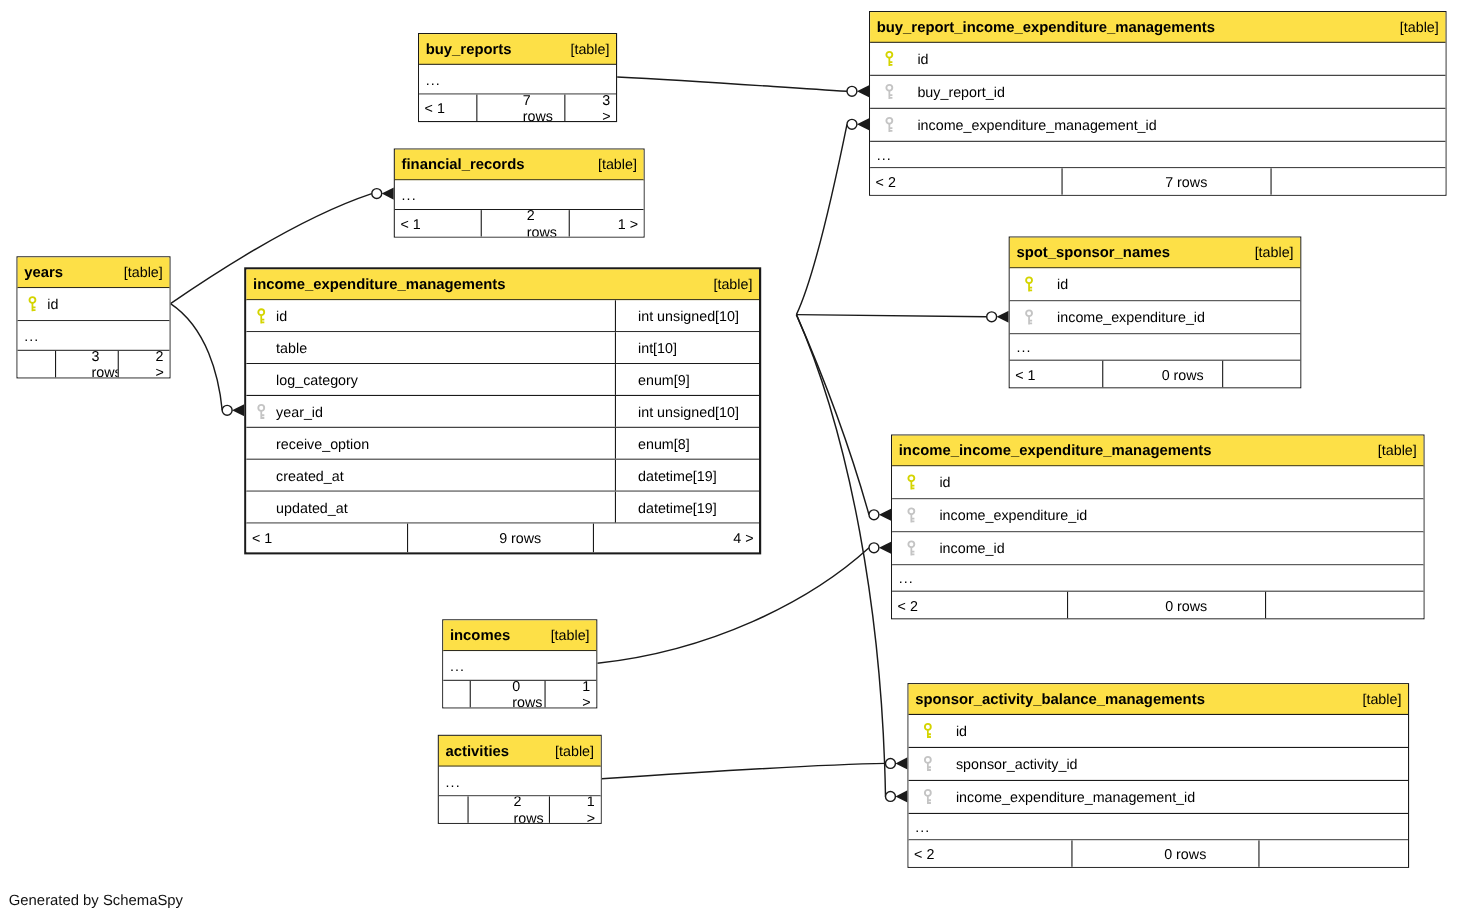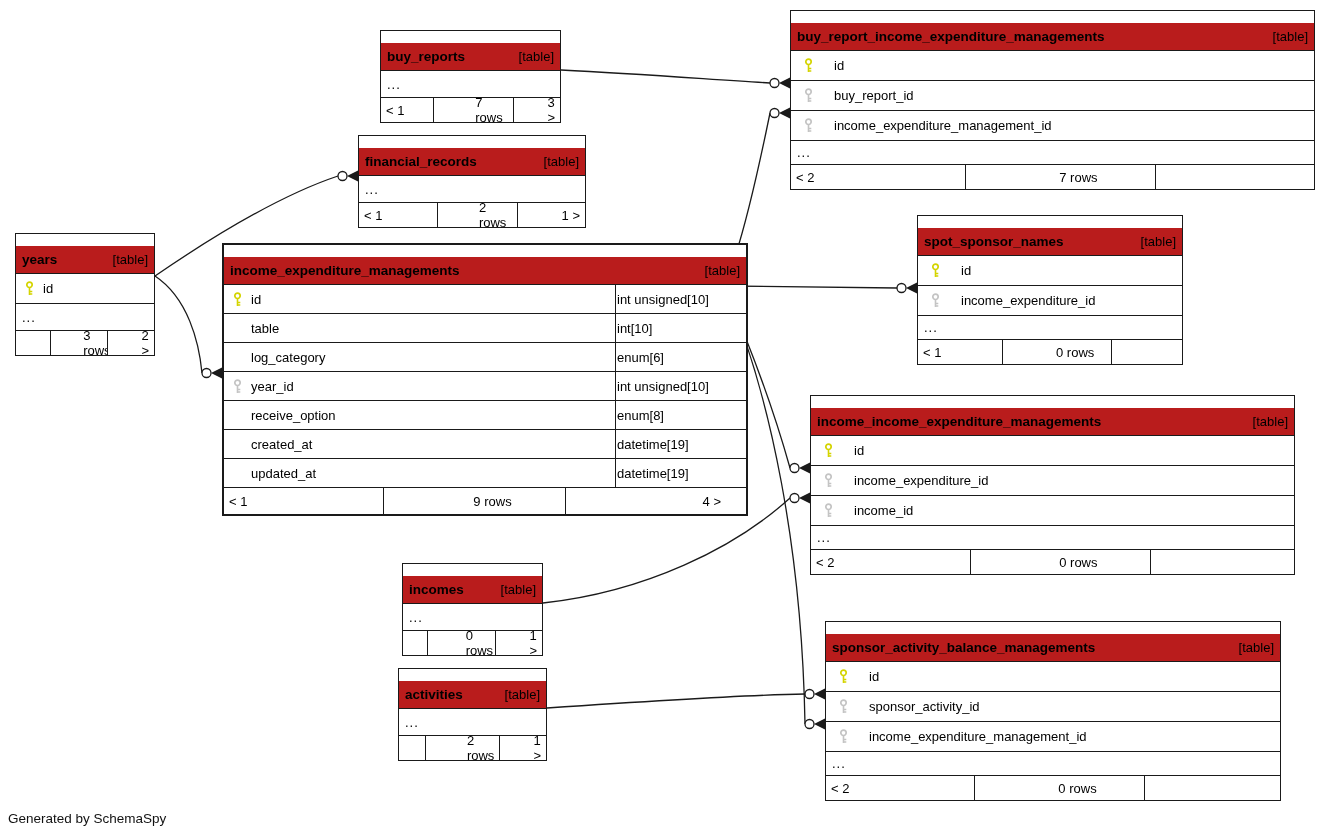--- a/index.html
+++ b/index.html
@@ -2,41 +2,41 @@
 <html><head>
 <meta charset="utf-8">
 <style>
   html,body{margin:0;padding:0;background:#ffffff;}
   body{font-family:"Liberation Sans", sans-serif;}
   #canvas{position:relative;width:1328px;height:840px;background:#ffffff;overflow:hidden;}
   #rels{position:absolute;left:0;top:0;width:1328px;height:840px;}
   .tbl{position:absolute;box-sizing:border-box;border:1.5px solid #1a1a1a;background:#fff;font-size:13px;color:#000;}
   .tbl-main{border-width:2.5px;}
   .thead{box-sizing:border-box;height:28px;display:flex;align-items:center;justify-content:space-between;
-         background:#b91c1c;border-bottom:1px solid #1a1a1a;padding:0 6px;cursor:pointer;margin-top:12px;}
+         background:#fde047;border-bottom:1px solid #1a1a1a;padding:0 6px;cursor:pointer;}
   .tname{font-weight:bold;font-size:13.5px;white-space:nowrap;}
   .tlabel{font-size:13px;margin-left:12px;white-space:nowrap;}
   .row{box-sizing:border-box;display:flex;align-items:center;border-bottom:1px solid #1a1a1a;background:#fff;}
   .col{height:30px;}
   .tbl-main .col{height:29px;}
   .ell{height:24px;padding-left:6px;letter-spacing:1px;}
   .ell-lg{height:27px;}
   .tfoot{box-sizing:border-box;height:24px;display:flex;background:#fff;}
   .tfoot-lg{height:26px;}
   .fc{box-sizing:border-box;display:flex;align-items:center;padding:0 5px;overflow:hidden;}
   .fc + .fc{border-left:1px solid #1a1a1a;padding-left:41px;}
   .fc.c{justify-content:center;}
   .fc.r{justify-content:flex-end;}
   .keyicon{flex:0 0 11px;margin-left:8px;display:flex;align-items:center;}
   .keyspace{flex:0 0 11px;margin-left:8px;}
   .wide .keyicon,.wide .keyspace{margin-left:12px;}
   .cname{margin-left:8px;white-space:nowrap;}
   .wide .cname{margin-left:20px;}
   .ctype{margin-left:auto;height:100%;border-left:1px solid #1a1a1a;flex:0 0 131px;display:flex;
-         align-items:center;padding-left:1px;box-sizing:border-box;white-space:nowrap;}
+         align-items:center;padding-left:20px;box-sizing:border-box;white-space:nowrap;}
   .gen{position:absolute;left:8px;top:811px;font-size:13.5px;color:#111;}
 </style>
 </head>
 <body>
 
 <div id="canvas">
 
   <svg id="rels" viewBox="0 0 1328 840" fill="none" stroke="#1a1a1a" stroke-width="1.3">
 
     <path d="M561,70 C640,74 705,79 770,83"></path>
@@ -189,21 +189,21 @@
         </div>
       <div class="fc c" style="width:74px;margin-left:17px;">
           <span>3 rows</span>
         </div>
       <div class="fc r" style="width:38px;">
           <span>2 &gt;</span>
         </div>
     </div>
   </div>
 
-  <div class="tbl tbl-main" style="left:222px;top:243px;width:526px;">
+  <div class="tbl tbl-main" style="left:222px;top:243px;width:470px;">
     <div class="thead">
       <span class="tname">income_expenditure_managements</span>
       <span class="tlabel">[table]</span>
     </div>
     <div class="row col">
       <span class="keyicon">
         <svg width="11" height="15" viewBox="0 0 11 15">
             <circle cx="5.5" cy="3.8" r="2.7" fill="none" stroke="#d4d400" stroke-width="1.7"></circle>
             <path d="M5.5,6.5 V14 M5.5,10.5 h2.8 M5.5,13 h2.8" stroke="#d4d400" stroke-width="1.6" fill="none"></path>
           </svg>
@@ -212,21 +212,21 @@
       <span class="ctype">int unsigned[10]</span>
     </div>
     <div class="row col">
       <span class="keyspace"></span>
       <span class="cname">table</span>
       <span class="ctype">int[10]</span>
     </div>
     <div class="row col">
       <span class="keyspace"></span>
       <span class="cname">log_category</span>
-      <span class="ctype">enum[6]</span>
+      <span class="ctype">enum[9]</span>
     </div>
     <div class="row col">
       <span class="keyicon">
         <svg width="11" height="15" viewBox="0 0 11 15">
             <circle cx="5.5" cy="3.8" r="2.7" fill="none" stroke="#c4c4c4" stroke-width="1.7"></circle>
             <path d="M5.5,6.5 V14 M5.5,10.5 h2.8 M5.5,13 h2.8" stroke="#c4c4c4" stroke-width="1.6" fill="none"></path>
           </svg>
       </span>
       <span class="cname">year_id</span>
       <span class="ctype">int unsigned[10]</span>

